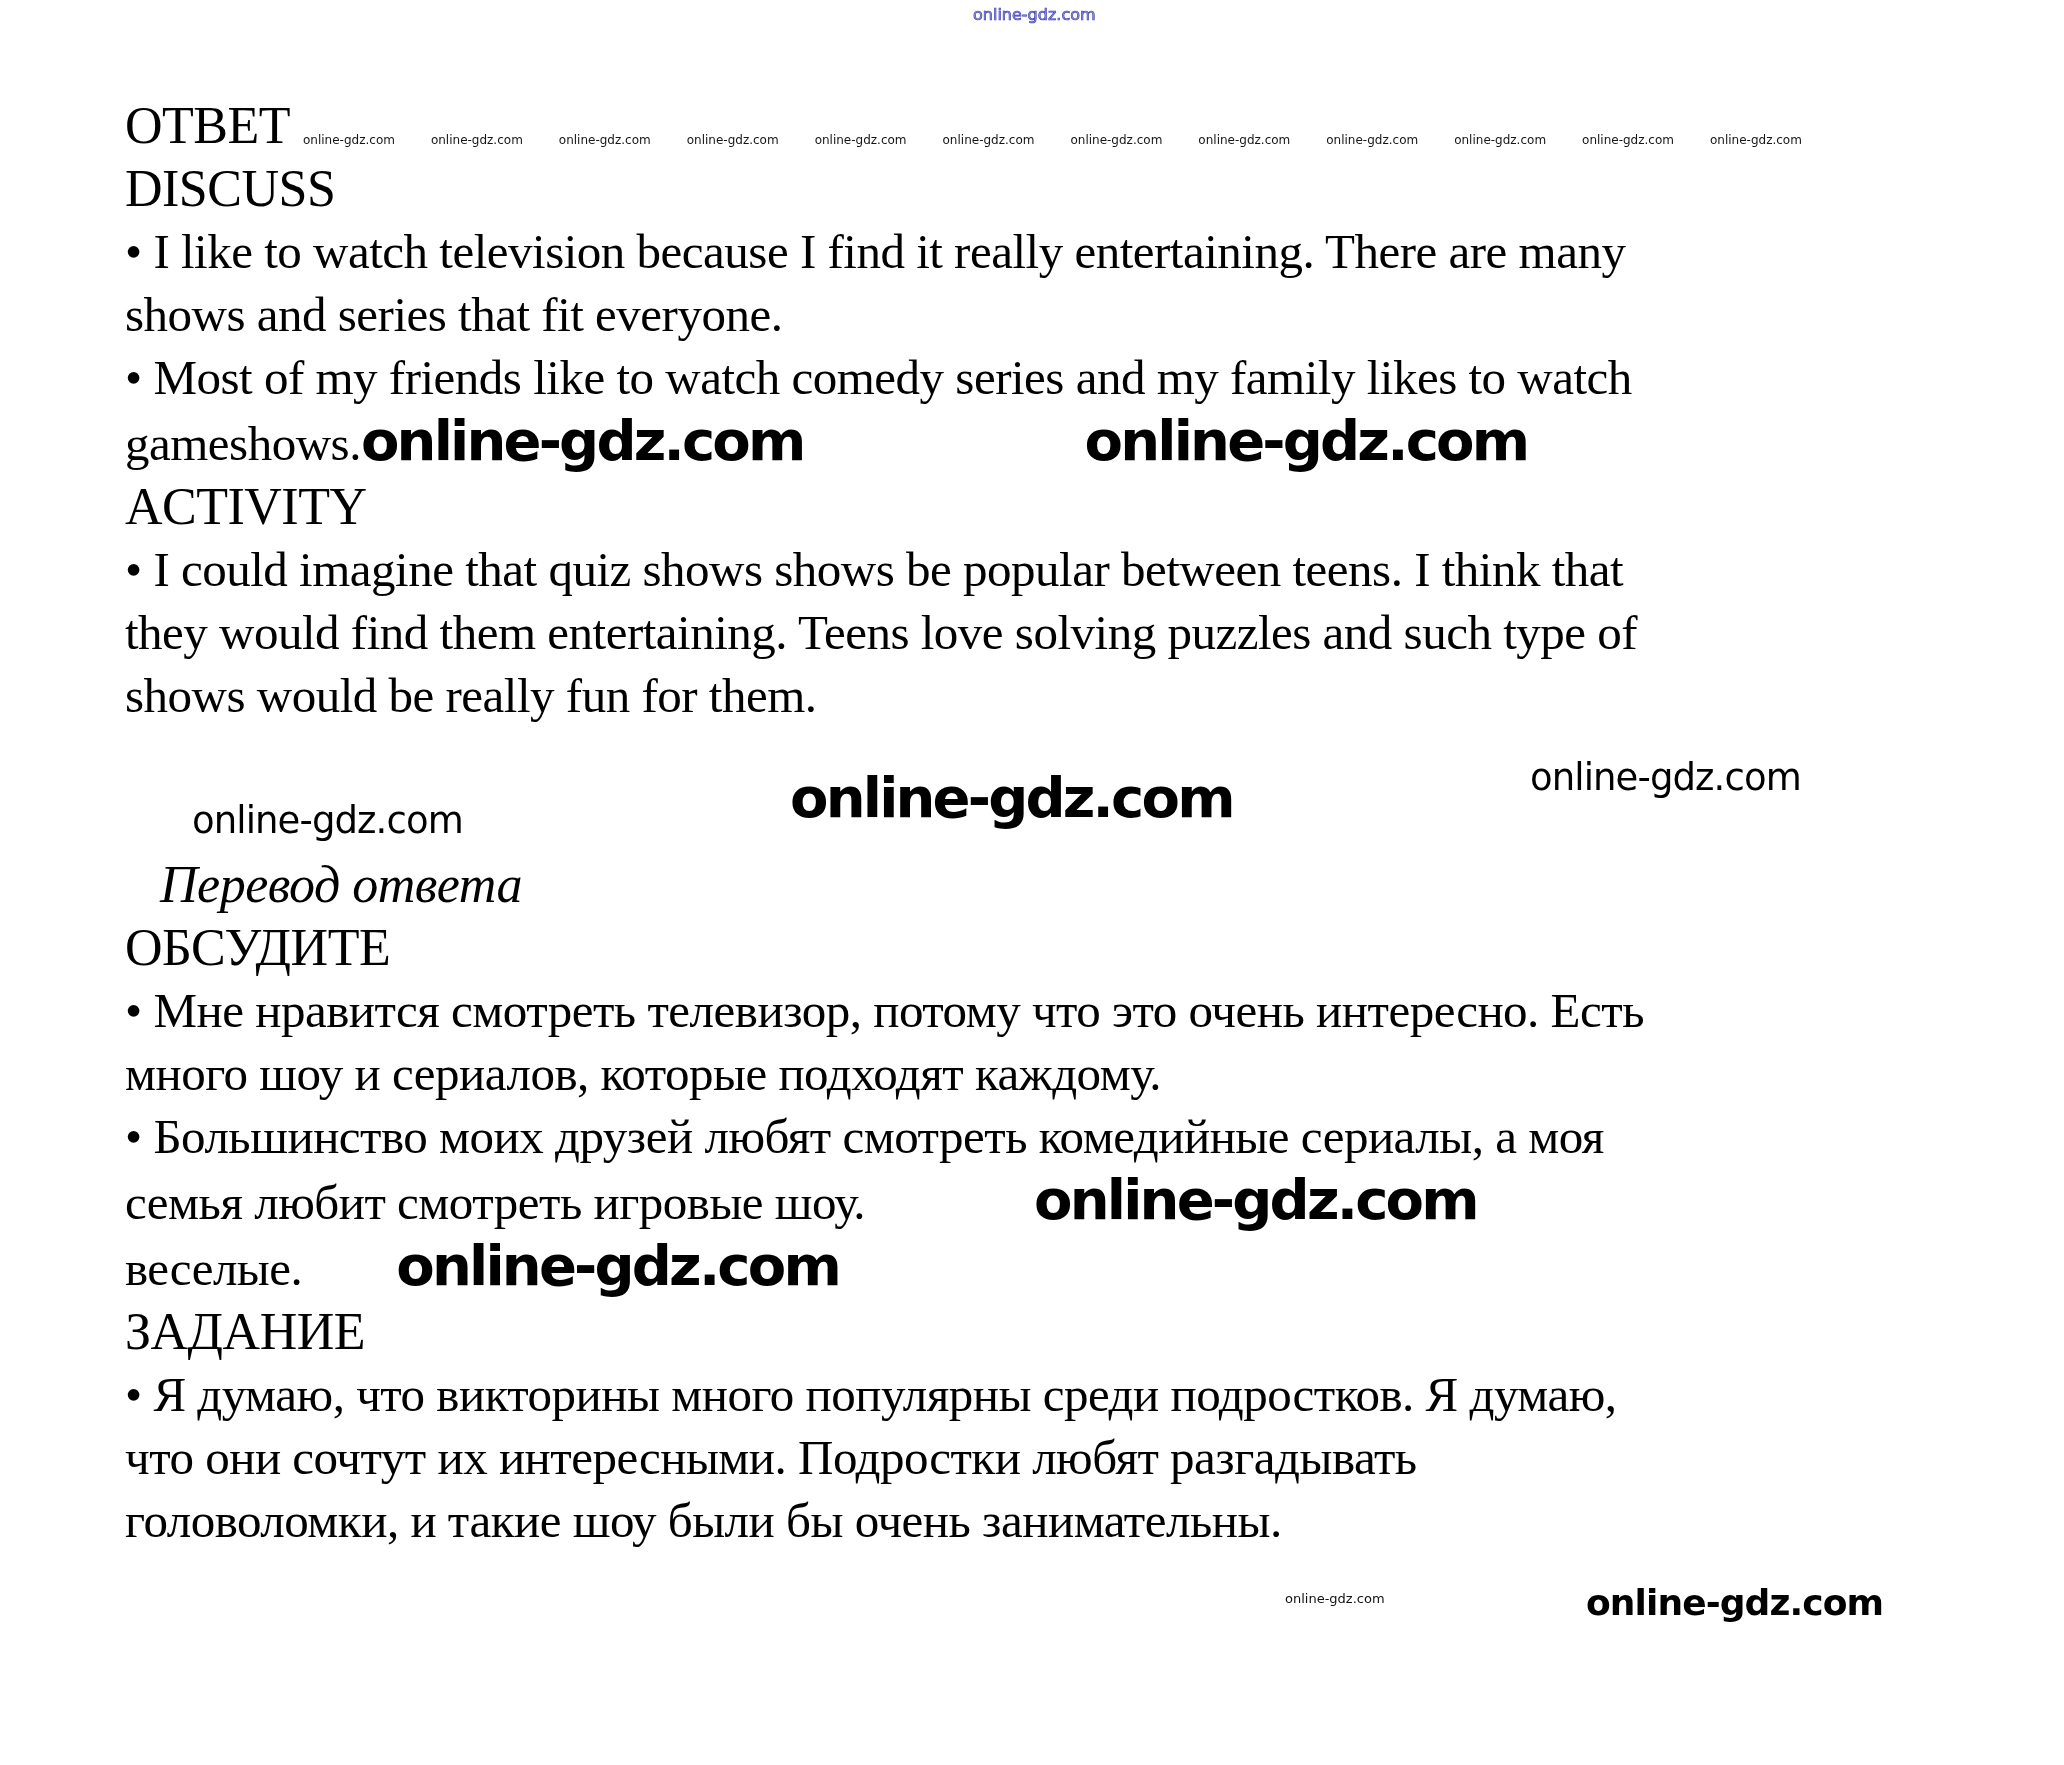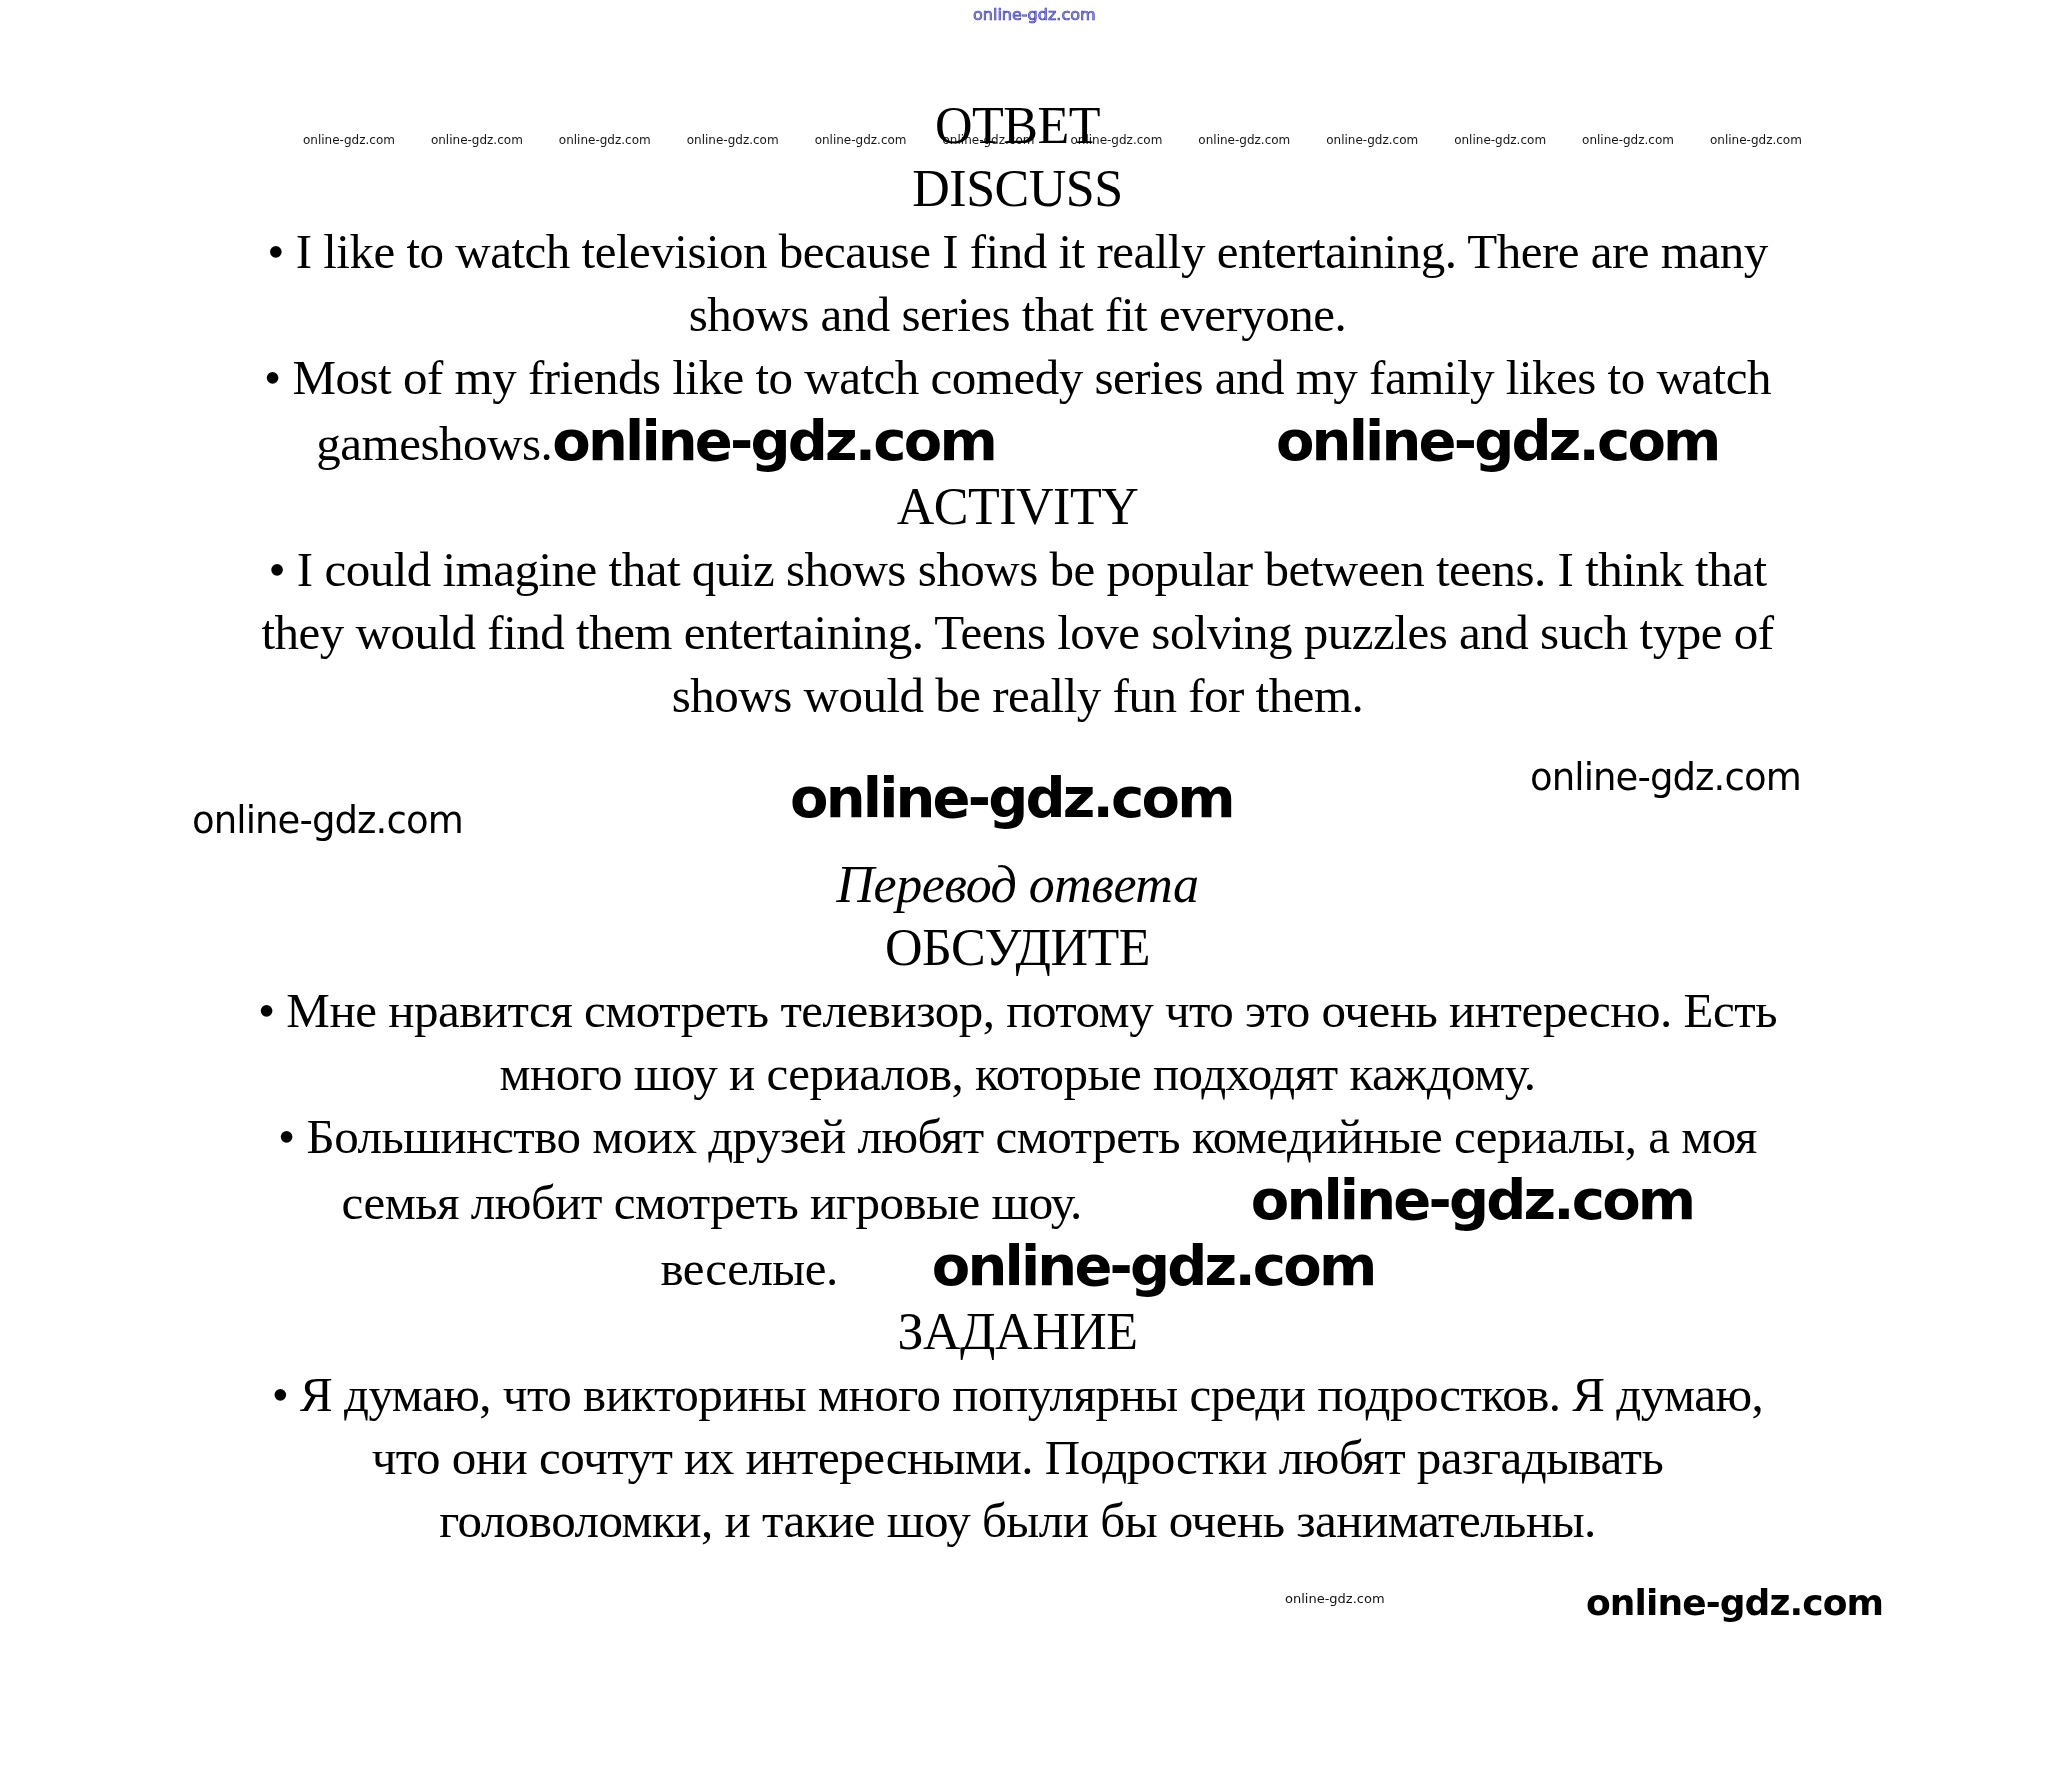--- a/index.html
+++ b/index.html
@@ -3,21 +3,21 @@
 <meta charset="utf-8">
 <style>
   html, body { margin: 0; padding: 0; }
   body {
     width: 2064px; height: 1765px;
     background: #ffffff;
     font-family: "Liberation Serif", serif;
     position: relative;
     overflow: hidden;
   }
-  .page { position: absolute; left: 0; top: 0; width: 1725px; height: 1765px; background: #fff; text-align: center; }
+  .page { position: absolute; left: 0; top: 0; width: 1725px; height: 1765px; background: #fff; }
 
   
   .wm-top {
     position: absolute; left: 973px; top: 4.7px;
     font-family: "DejaVu Sans", sans-serif;
     font-size: 16px;
     color: #9a9ae0;
     -webkit-text-stroke: 0.7px #4343b4;
     white-space: nowrap;
   }
@@ -31,21 +31,21 @@
   }
   .wm-row span { white-space: nowrap; }
 
   
   .doc {
     position: absolute; left: 125px; top: 94px; width: 1785px;
     font-size: 49px; line-height: 63px; color: #000;
     letter-spacing: -0.5px;
   }
   .h { font-weight: normal; font-size: 52px; white-space: nowrap; }
-  .h.it { font-style: italic; }
+  .h.it { font-style: italic; margin-left: 35px; }
   .line { white-space: nowrap; }
 
   
   .wm-big {
     font-family: "DejaVu Sans", sans-serif;
     font-weight: bold; font-size: 56px; letter-spacing: -2.8px;
     line-height: 63px; display: inline-block; white-space: nowrap;
   }
   .gap300 { margin-left: 281px; }
   .ml180 { margin-left: 169px; }

